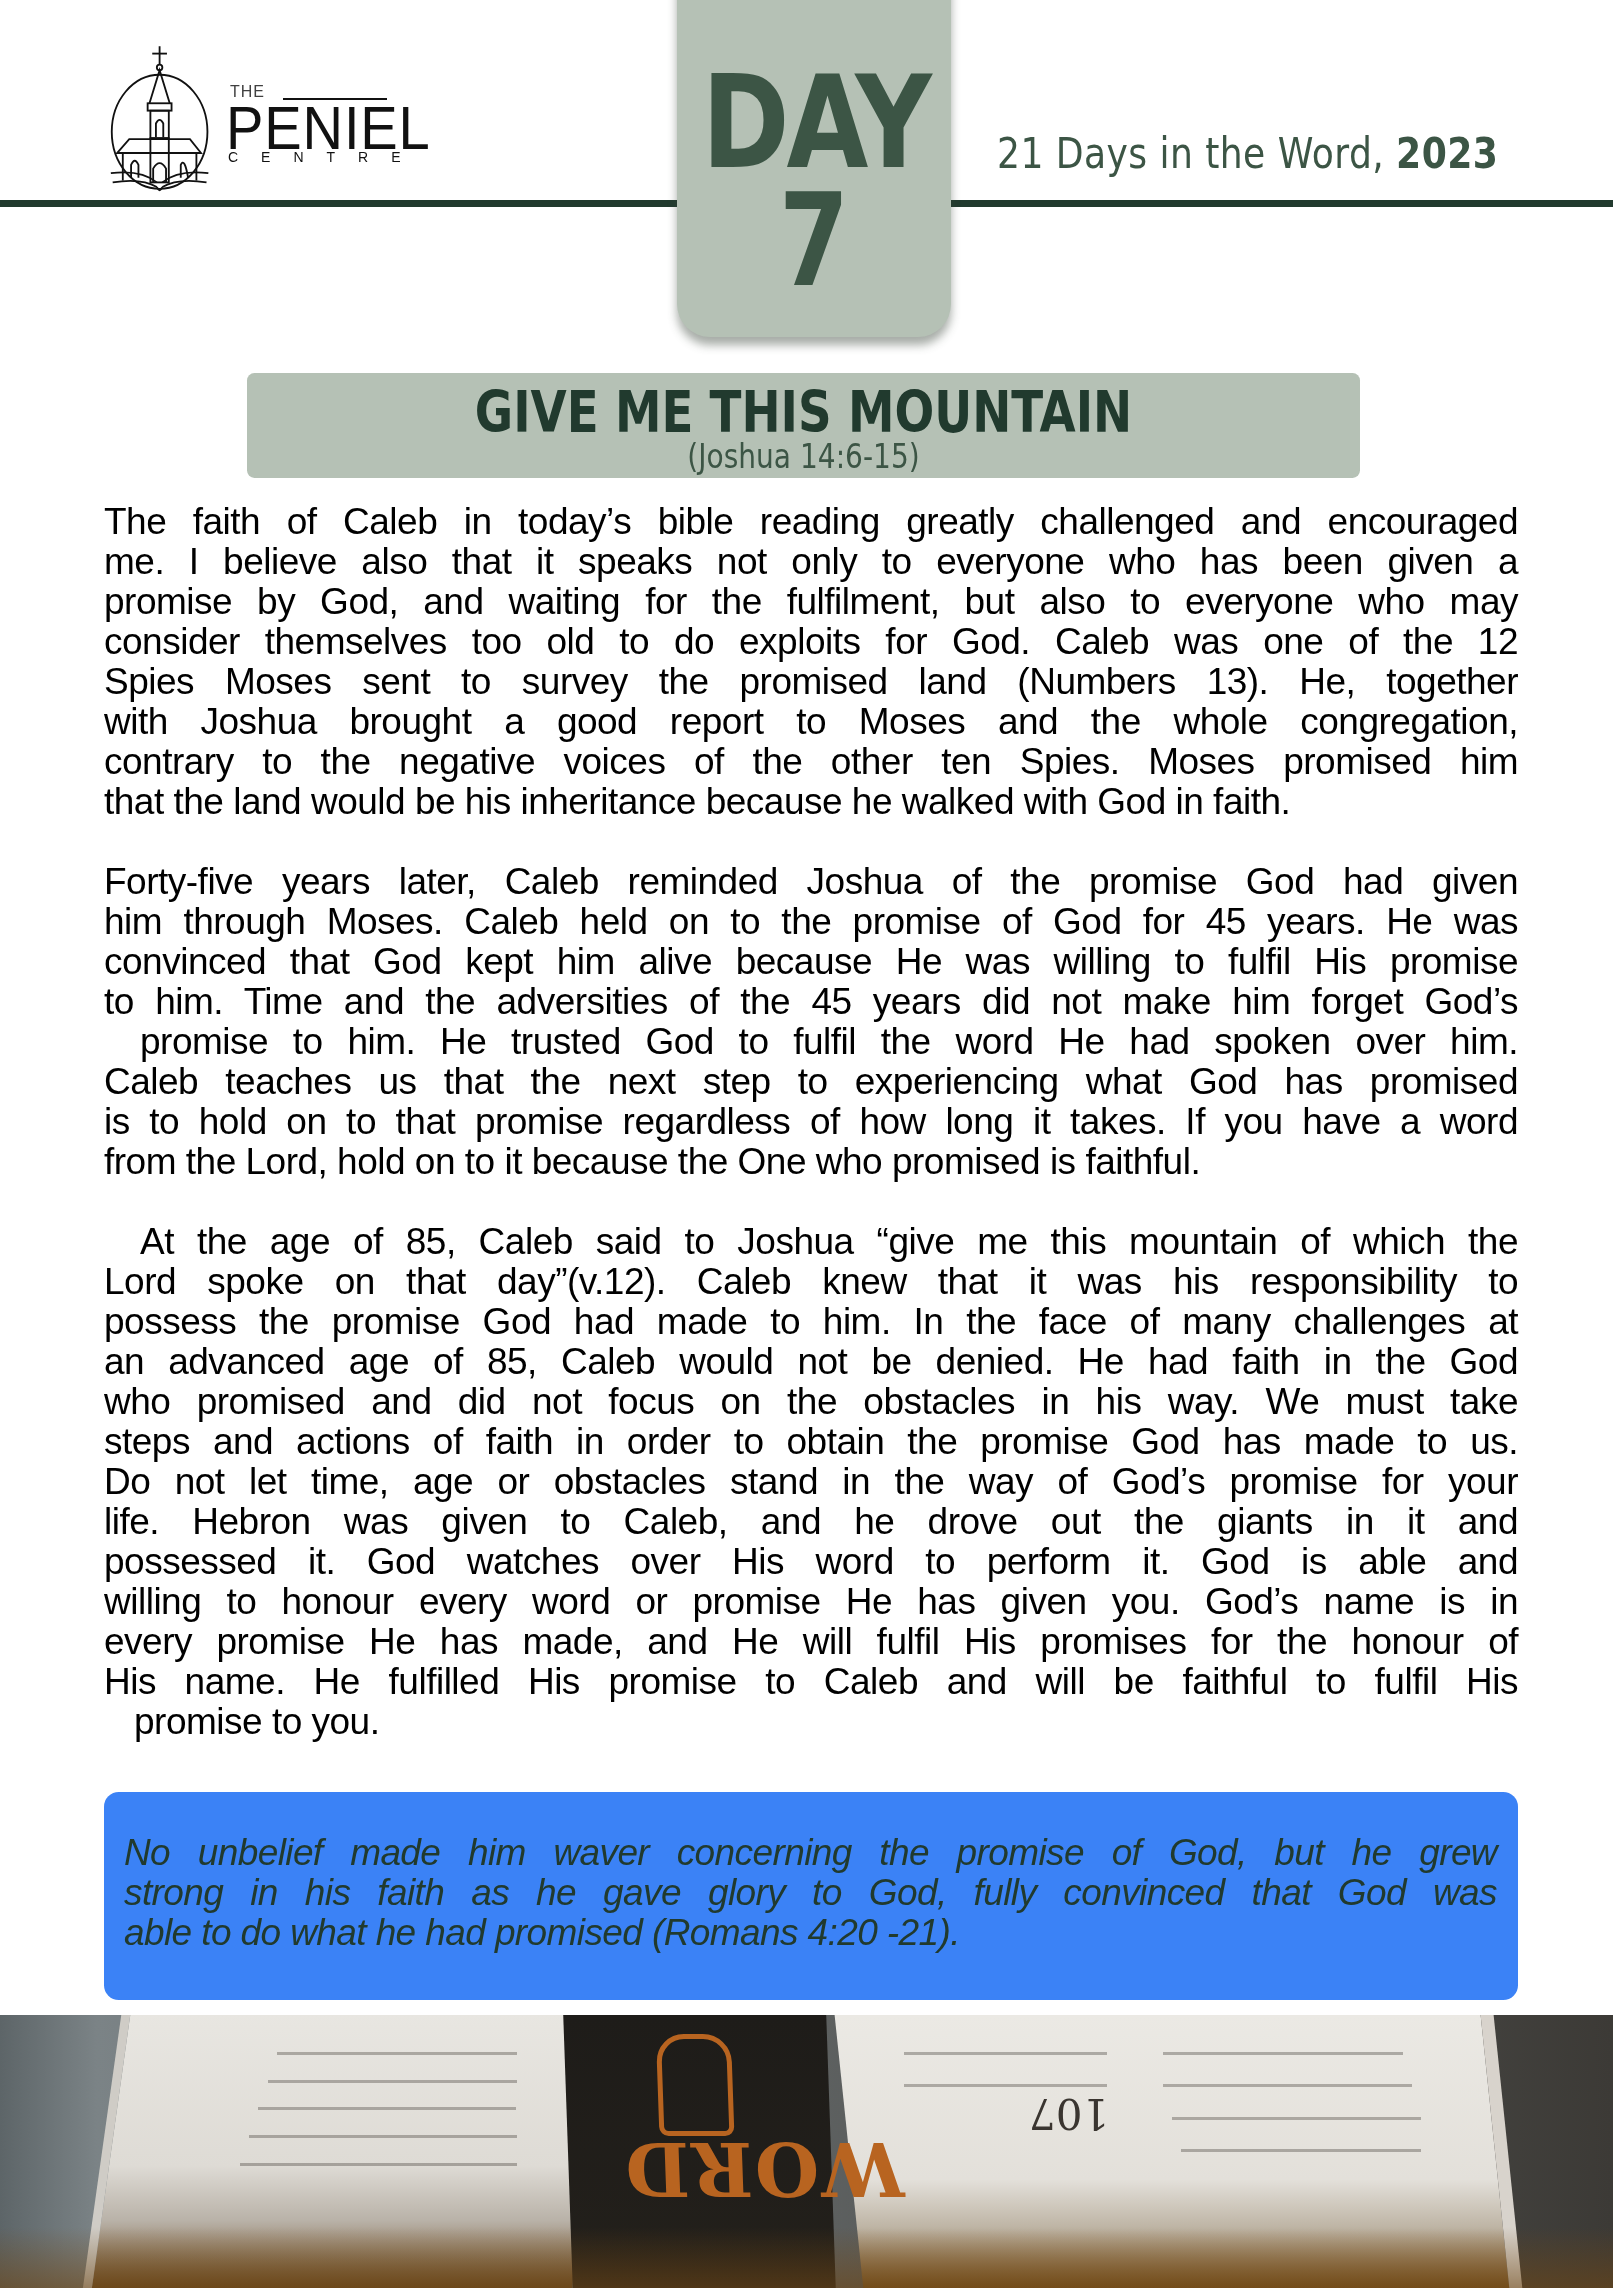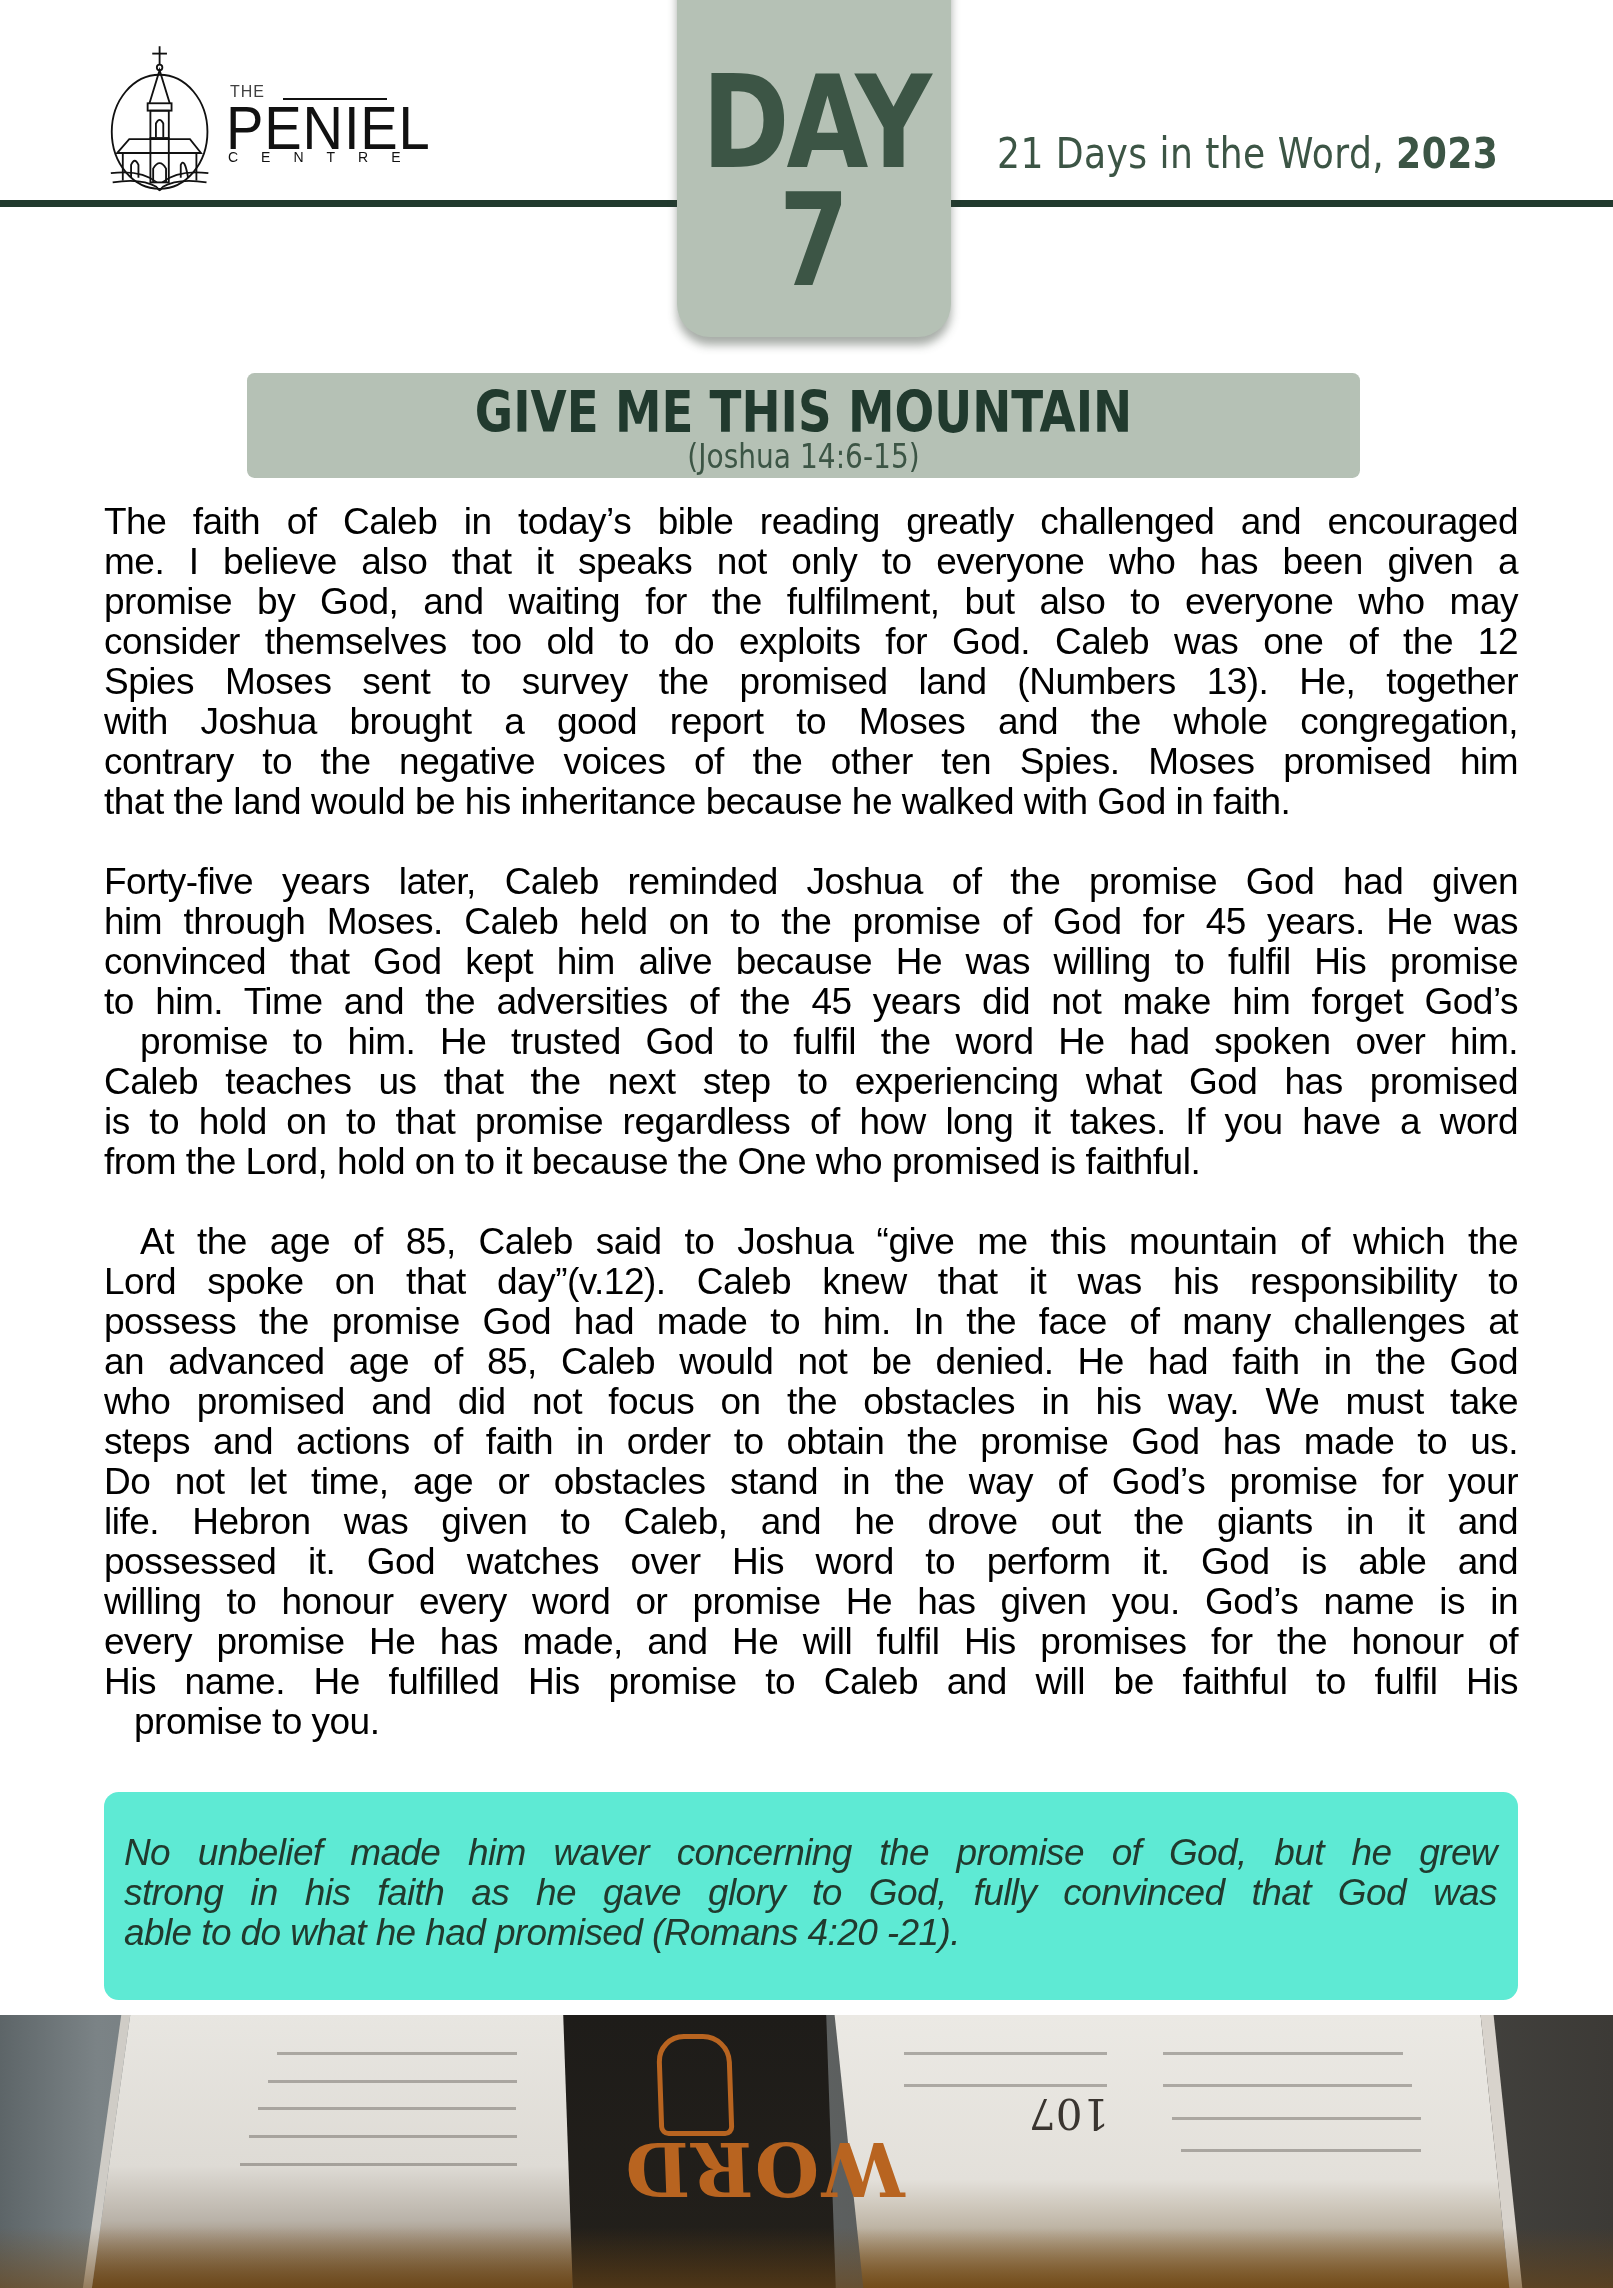--- a/index.html
+++ b/index.html
@@ -74,21 +74,21 @@
     font-size: 37px; line-height: 40px; color: #000;
     text-align: justify; letter-spacing: -0.5px;
   }
   .body-text p { margin: 0 0 40px 0; }
   .body-text p:last-child { margin-bottom: 0; }
   .line { display: block; text-align: justify; text-align-last: justify; white-space: nowrap; }
   .line.last { text-align-last: left; }
 
   .quote-box {
     position: absolute; left: 104px; top: 1792px; width: 1414px; height: 208px;
-    background: #5eead4; border-radius: 14.8px;
+    background: #3b82f6; border-radius: 14.8px;
   }
   .quote-text {
     position: absolute; left: 20px; top: 41px; width: 1373px;
     font-style: italic; font-size: 37px; line-height: 40px; color: #213a2e; letter-spacing: -0.6px;
   }
 
   .photo {
     position: absolute; left: 0; top: 2015px; width: 1613px; height: 274px; overflow: hidden;
     background: linear-gradient(90deg, #5d6568 0%, #7b8386 6%, #3c3a36 100%);
   }

